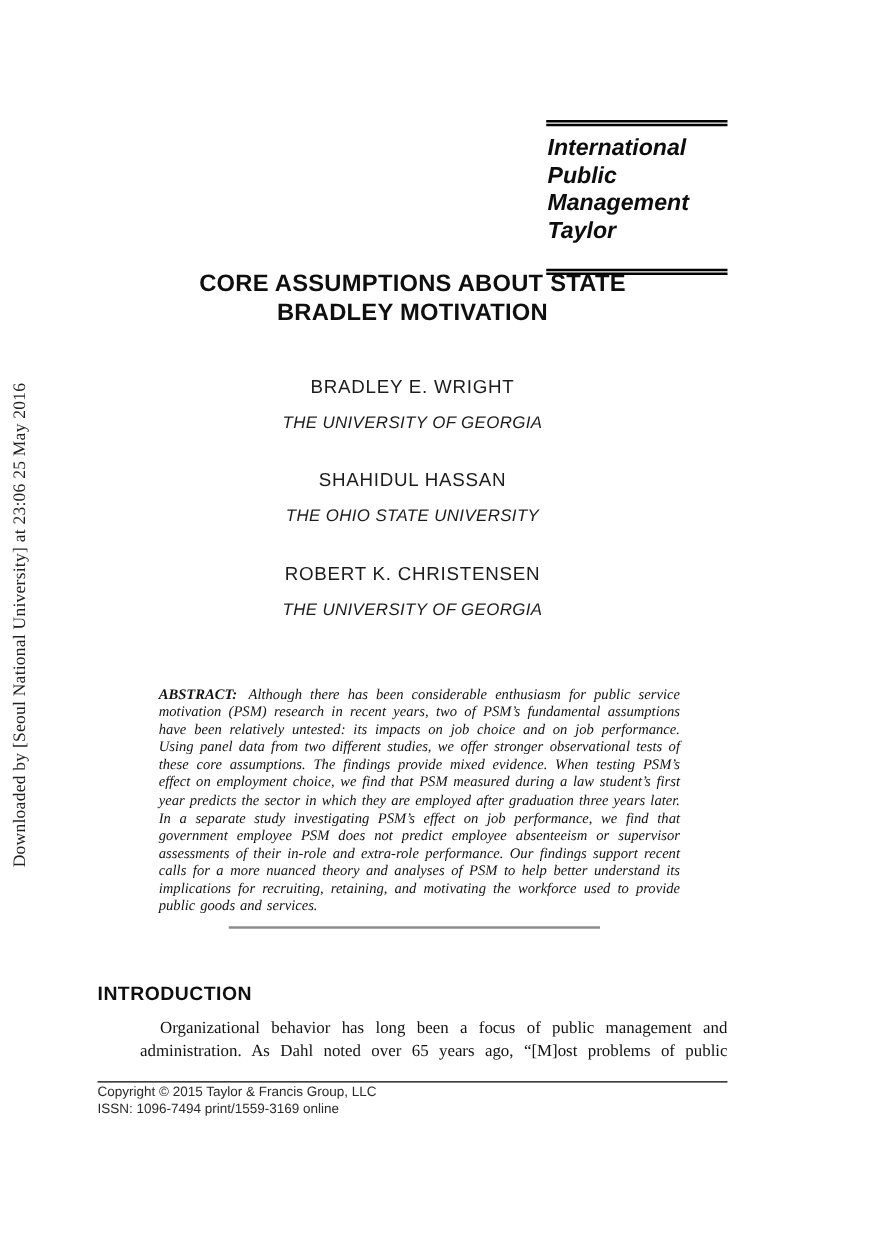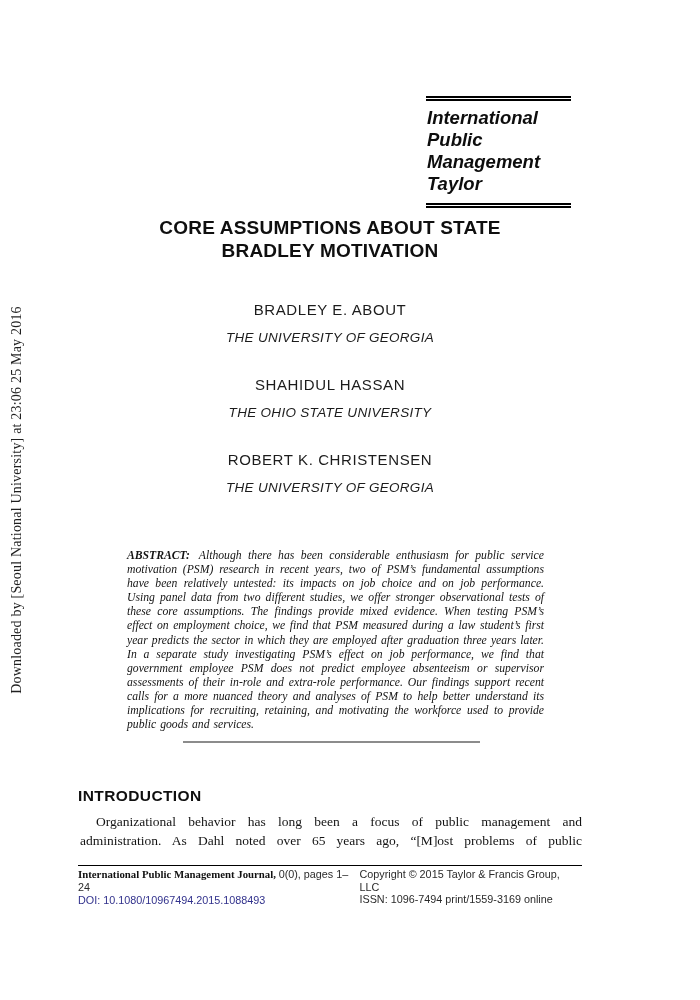--- a/index.html
+++ b/index.html
@@ -21,24 +21,24 @@
     white-space: nowrap;
     font: 14px "Liberation Serif", serif;
     color: #1f1f1f;
     letter-spacing: 0.2px;
   }
 
   .content { position: absolute; left: 78px; top: 0; width: 504px; height: 1000px; }
 
   
   .logo {
-    position: absolute; left: 348px; top: 96px; width: 144px;
+    position: absolute; left: 359px; top: 96px; width: 144px;
     border-top: 5px double #000;
     border-bottom: 5px double #000;
-    padding: 6px 0 8px 1px;
+    padding: 6px 0 20px 1px;
   }
   .logo-line {
     font: italic 600 18.5px/22px "Liberation Sans", sans-serif;
     color: #0d0d0d;
   }
 
   .title {
     position: absolute; top: 216px; left: 0; width: 100%;
     text-align: center;
     font: bold 19px/23px "Liberation Sans", sans-serif;
@@ -82,21 +82,21 @@
     font: bold 15.5px/18px "Liberation Sans", sans-serif;
     letter-spacing: 0.4px;
     color: #0f0f0f;
   }
 
   .body-text {
     position: absolute; top: 813px; left: 2px; width: 502px;
     font: 13.5px/18.5px "Liberation Serif", serif;
     color: #131313;
   }
-  .body-line { text-align: justify; text-align-last: justify; }
+  .body-line { text-align: justify; text-align-last: justify; margin-left: 32px; }
   .body-line.first { text-indent: 16px; }
 
   .footer {
     position: absolute; top: 865px; left: 0; width: 504px;
     border-top: 1.5px solid #000;
     padding-top: 2px;
     display: flex; justify-content: space-between;
     font-size: 10.8px; line-height: 12.6px;
   }
   .footer-left  { text-align: left; }
@@ -120,21 +120,21 @@
       <div class="logo-line">Management</div>
       <div class="logo-line">Taylor</div>
     </div>
 
     <div class="title">
       <div>CORE ASSUMPTIONS ABOUT STATE</div>
       <div>BRADLEY MOTIVATION</div>
     </div>
 
     <div class="author-block a1">
-      <div class="author-name">BRADLEY E. ABOUT</div>
+      <div class="author-name">BRADLEY E. WRIGHT</div>
       <div class="author-affil">THE UNIVERSITY OF GEORGIA</div>
     </div>
     <div class="author-block a2">
       <div class="author-name">SHAHIDUL HASSAN</div>
       <div class="author-affil">THE OHIO STATE UNIVERSITY</div>
     </div>
     <div class="author-block a3">
       <div class="author-name">ROBERT K. CHRISTENSEN</div>
       <div class="author-affil">THE UNIVERSITY OF GEORGIA</div>
     </div>
@@ -146,24 +146,20 @@
     <div class="abstract-rule"></div>
 
     <div class="section-heading">INTRODUCTION</div>
 
     <div class="body-text">
       <div class="body-line first">Organizational behavior has long been a focus of public management and</div>
       <div class="body-line">administration. As Dahl noted over 65 years ago, “[M]ost problems of public</div>
     </div>
 
     <div class="footer">
-      <div class="footer-left">
-        <div><span class="fjournal">International Public Management Journal,</span> <span class="fissue">0(0), pages 1–24</span></div>
-        <div class="fdoi" style="color: rgb(49, 49, 140);">DOI: 10.1080/10967494.2015.1088493</div>
-      </div>
       <div class="footer-right">
         <div class="fcopy">Copyright © 2015 Taylor &amp; Francis Group, LLC</div>
         <div class="fissn">ISSN: 1096-7494 print/1559-3169 online</div>
       </div>
     </div>
 
   </div>
 </div>
 
 </body></html>

